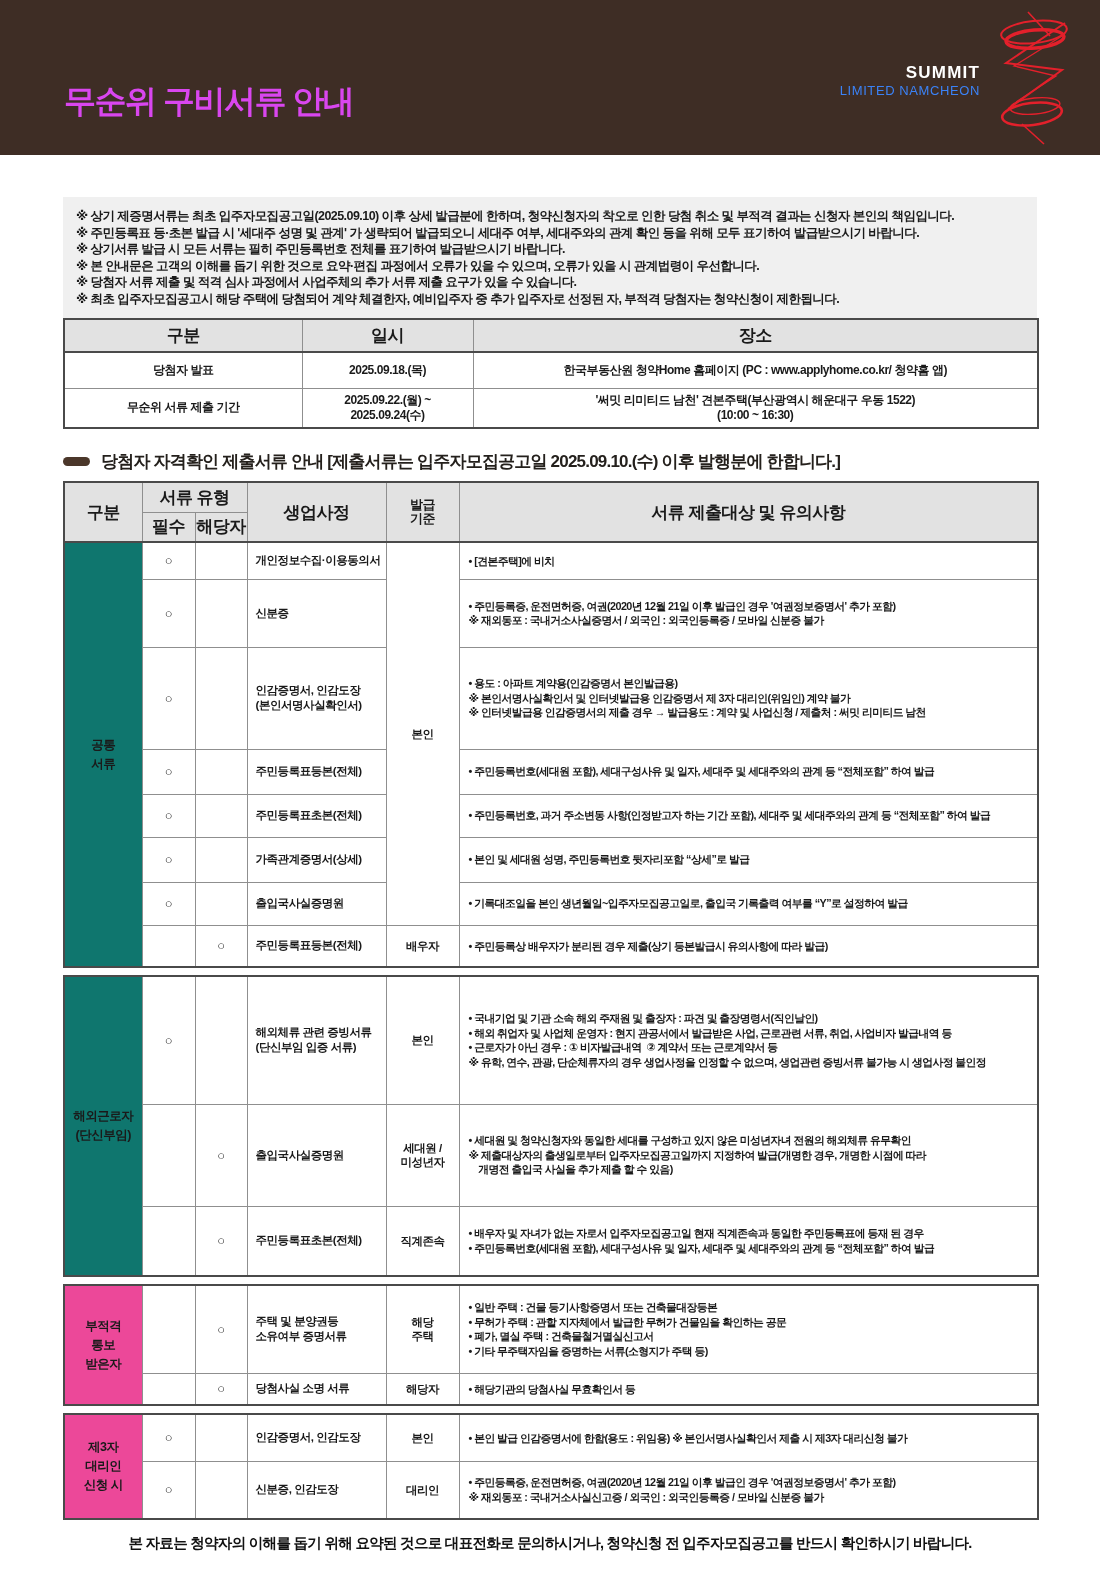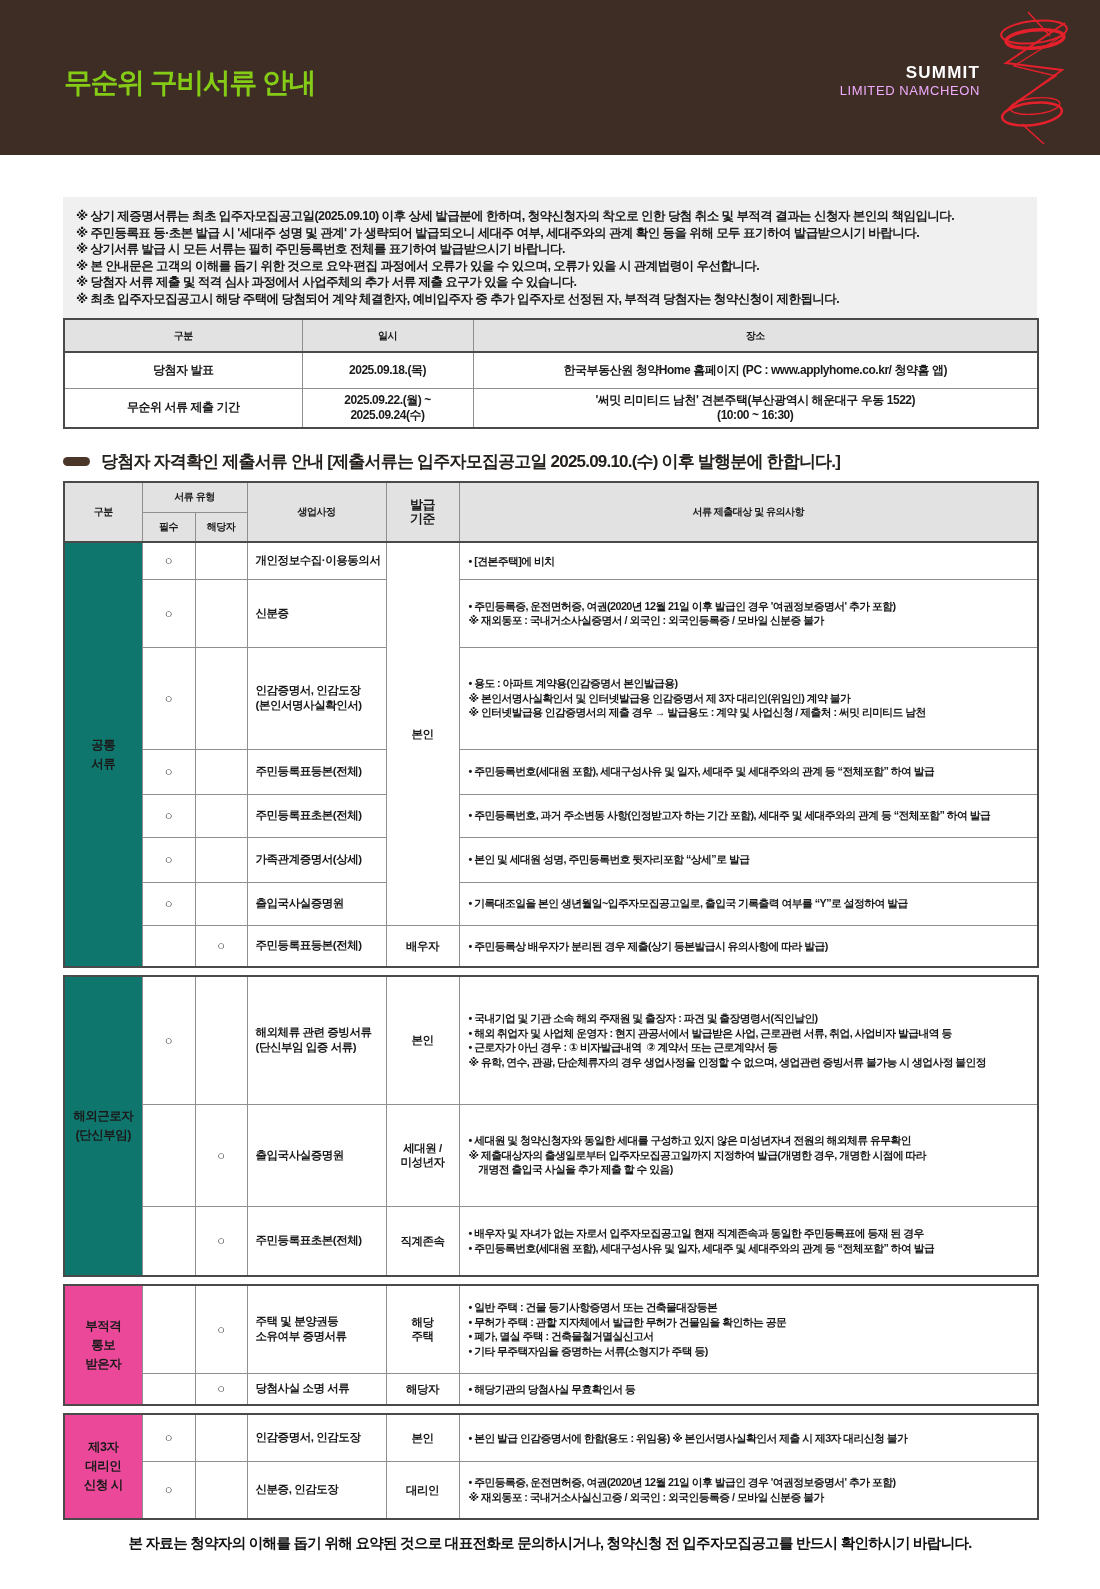--- a/index.html
+++ b/index.html
@@ -4,26 +4,26 @@
 <style>
   html,body{margin:0;padding:0;}
   body{
     width:1100px;height:1589px;background:#ffffff;color:#1a1a1a;
     font-family:"Liberation Sans","DejaVu Sans",sans-serif;
     overflow:hidden;position:relative;
   }
   
   .page-header{height:155px;background:#3E2D25;position:relative;}
   .page-title{
-    position:absolute;left:64px;top:64px;color:#84cc16;
-    font-size:28px;font-weight:bold;letter-spacing:-1.5px;
+    position:absolute;left:64px;top:80px;color:#d946ef;
+    font-size:32px;font-weight:bold;letter-spacing:-1.5px;
   }
   .brand{position:absolute;right:120px;top:62px;text-align:right;line-height:1.25;}
   .brand-top{font-size:17px;font-weight:bold;color:#ffffff;letter-spacing:1.2px;}
-  .brand-bottom{font-size:13px;color:#f0abfc;letter-spacing:0.6px;margin-left:16px;}
+  .brand-bottom{font-size:13px;color:#3b82f6;letter-spacing:0.6px;margin-left:16px;}
   .logo-svg{position:absolute;right:26px;top:6px;}
 
   
   .content{width:974px;margin-left:63px;}
 
   .notes-box{margin-top:42px;background:#F0F0F0;padding:11px 13px;}
   .note-line{
     font-size:12.5px;line-height:16.5px;font-weight:600;
     letter-spacing:-0.55px;white-space:pre-wrap;
   }
@@ -31,21 +31,21 @@
   .section-title{margin:21px 0 8px 0;display:flex;align-items:center;}
   .dash{width:27px;height:9px;background:#4B372A;border-radius:4.5px;margin-right:11px;flex:0 0 auto;}
   .section-title-text{font-size:17px;font-weight:bold;color:#24201c;letter-spacing:-0.8px;}
   .section-subtitle{font-weight:600;}
 
   
   table{border-collapse:collapse;width:974px;table-layout:fixed;}
   th,td{border:1px solid #8f8f8f;padding:0;vertical-align:middle;}
   table{border:2px solid #4a4a4a;}
   thead{border-bottom:2px solid #4a4a4a;}
-  th{background:#E2E2E2;font-size:10px;font-weight:bold;letter-spacing:-0.5px;text-align:center;}
+  th{background:#E2E2E2;font-size:17px;font-weight:bold;letter-spacing:-0.5px;text-align:center;}
   td{font-size:11.5px;font-weight:600;letter-spacing:-0.45px;text-align:center;}
 
   .sched td{font-size:12px;line-height:15px;white-space:pre-line;}
   .doc-table{margin-top:0;}
   .gap{margin-top:7px;}
 
   .mark{font-size:13px;font-weight:400;}
   .doc-cell{text-align:left;padding:2px 4px 2px 8px;font-size:11.5px;line-height:15px;white-space:pre-line;}
   .notes-cell{
     text-align:left;padding:3px 14px 3px 9px;font-size:10.8px;line-height:14.5px;

